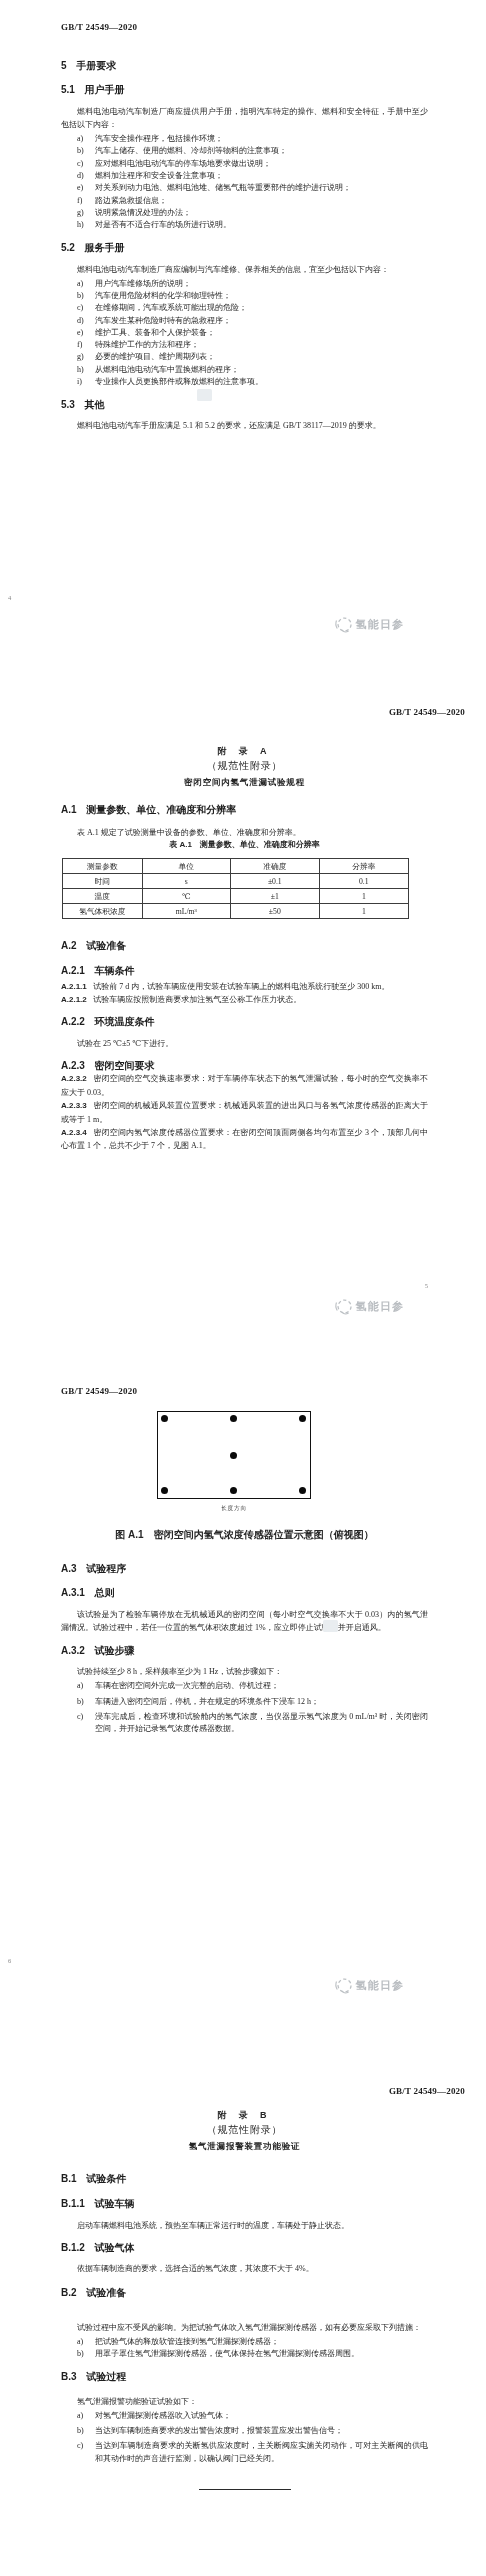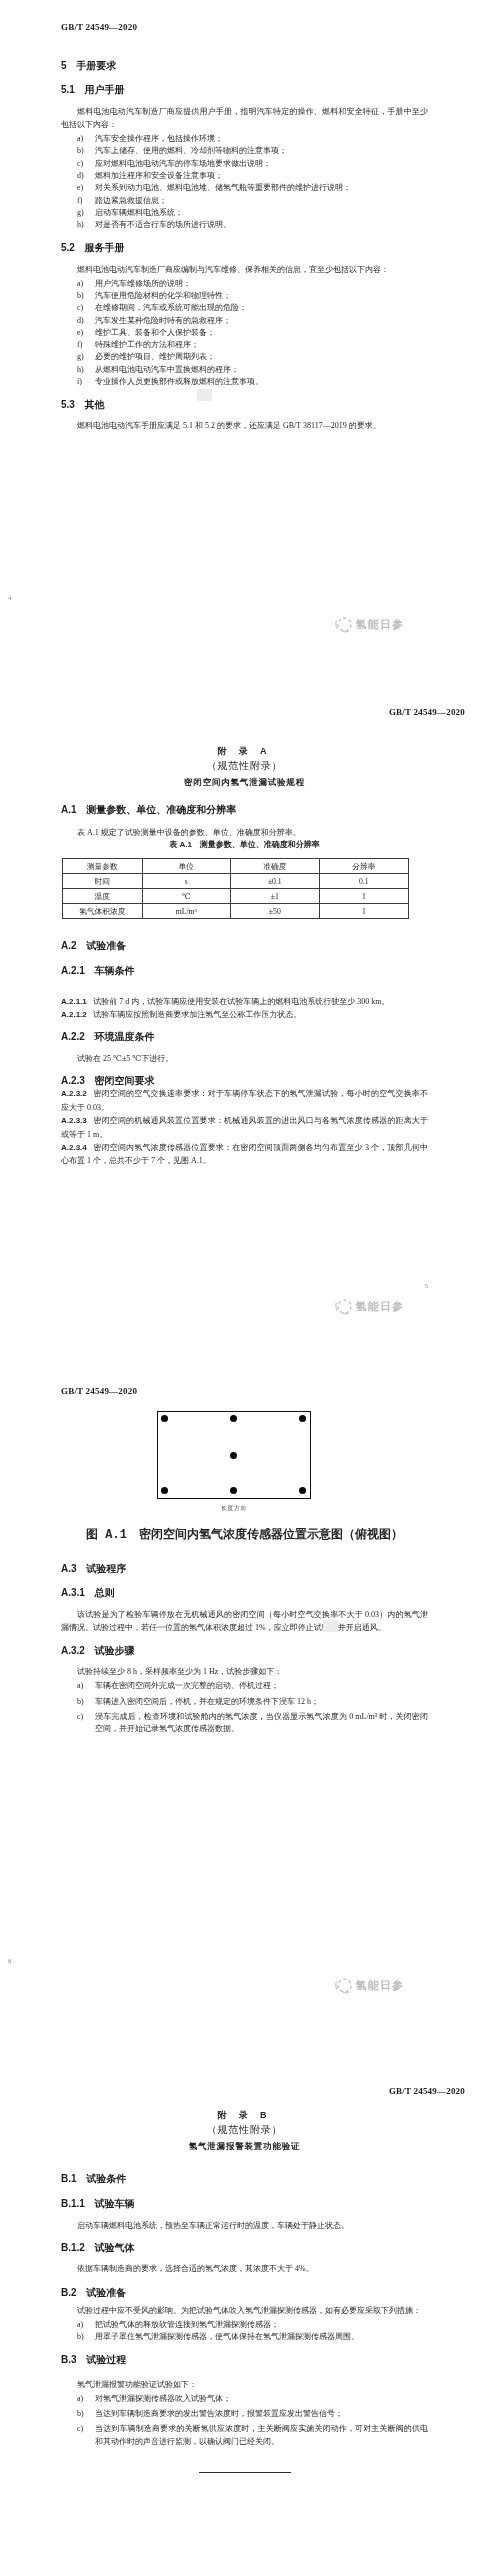--- a/index.html
+++ b/index.html
@@ -30,21 +30,21 @@
   table.a1{border-collapse:collapse;margin-left:0.8px;width:347px;table-layout:fixed;}
   table.a1 th,table.a1 td{border:0.8px solid #3c3c3c;font-weight:normal;font-size:7.7px;
     text-align:center;padding:0;height:14px;line-height:9.7px;}
   table.a1{border:1.2px solid #2c2c2c;}
   .pagenum{position:absolute;font-size:6.5px;color:#8a8a8a;}
   .wmark{position:absolute;display:flex;align-items:center;gap:2px;color:#b9bdc1;}
   .wmark .wm-text{font-family:"Liberation Sans","DejaVu Sans",sans-serif;font-size:11px;font-weight:bold;letter-spacing:1.2px;color:#b9bdc1;}
   .fig-box{position:relative;width:154px;height:88px;border:1.5px solid #111;margin-left:96px;box-sizing:border-box;}
   .dot{position:absolute;width:7.3px;height:7.3px;border-radius:50%;background:#0a0a0a;}
   .fig-axis{width:154px;margin-left:96px;text-align:center;font-size:5.7px;color:#333;letter-spacing:0.8px;}
-  .fig-caption{font-family:Liberation Mono, monospace;font-weight:bold;font-size:12px;}
+  .fig-caption{font-family:Liberation Sans, sans-serif;font-weight:bold;font-size:10px;}
   .artifact{position:absolute;width:15.4px;height:12px;background:#e9edf0;border-radius:1.6px;}
   .end-rule{width:92px;height:0;border-top:1.3px solid #2a2a2a;margin:0 auto;}
 </style>
 </head>
 <body>
 
 <div class="page" style="top:0;height:648px;padding-top:21px;">
   <div class="std-hdr">GB/T 24549—2020</div>
 
   <p class="h-sec" style="margin-top:26px;"><span class="num">5</span><span>手册要求</span></p>
@@ -73,21 +73,21 @@
     <div class="li">
         <span class="lbl">e)</span>
         <span class="txt">对关系到动力电池、燃料电池堆、储氢气瓶等重要部件的维护进行说明；</span>
       </div>
     <div class="li">
         <span class="lbl">f)</span>
         <span class="txt">路边紧急救援信息；</span>
       </div>
     <div class="li">
         <span class="lbl">g)</span>
-        <span class="txt">启动车辆燃料电池系统；</span>
+        <span class="txt">说明紧急情况处理的办法；</span>
       </div>
     <div class="li">
         <span class="lbl">h)</span>
         <span class="txt">对是否有不适合行车的场所进行说明。</span>
       </div>
   </div>
 
   <p class="h-sec" style="margin-top:10.5px;"><span class="num">5.2</span><span>服务手册</span></p>
 
   <p class="para" style="margin-top:8px;">燃料电池电动汽车制造厂商应编制与汽车维修、保养相关的信息，宜至少包括以下内容：</p>
@@ -196,21 +196,21 @@
       <td>±50</td>
       <td>1</td>
     </tr>
   </tbody>
     </table>
 
   <p class="h-sec" style="margin-top:21px;"><span class="num">A.2</span><span>试验准备</span></p>
 
   <p class="h-sec" style="margin-top:12px;"><span class="num">A.2.1</span><span>车辆条件</span></p>
 
-  <p class="clause" style="margin-top:17px;"><span class="cnum">A.2.1.1</span><span>试验前 7 d 内，试验车辆应使用安装在试验车辆上的燃料电池系统行驶至少 300 km。</span></p>
+  <p class="clause" style="margin-top:2px;"><span class="cnum">A.2.1.1</span><span>试验前 7 d 内，试验车辆应使用安装在试验车辆上的燃料电池系统行驶至少 300 km。</span></p>
   <p class="clause"><span class="cnum">A.2.1.2</span><span>试验车辆应按照制造商要求加注氢气至公称工作压力状态。</span></p>
 
   <p class="h-sec" style="margin-top:9.7px;"><span class="num">A.2.2</span><span>环境温度条件</span></p>
 
   <p class="para" style="margin-top:8px;">试验在 25 ℃±5 ℃下进行。</p>
 
   <p class="h-sec" style="margin-top:9.7px;"><span class="num">A.2.3</span><span>密闭空间要求</span></p>
 
   <p class="clause"><span class="cnum">A.2.3.2</span><span>密闭空间的空气交换速率要求：对于车辆停车状态下的氢气泄漏试验，每小时的空气交换率不应大于 0.03。</span></p>
   <p class="clause"><span class="cnum">A.2.3.3</span><span>密闭空间的机械通风装置位置要求：机械通风装置的进出风口与各氢气浓度传感器的距离大于或等于 1 m。</span></p>
@@ -297,21 +297,21 @@
   <p class="h-sec" style="margin-top:12px;"><span class="num">B.1.1</span><span>试验车辆</span></p>
 
   <p class="para" style="margin-top:8px;">启动车辆燃料电池系统，预热至车辆正常运行时的温度，车辆处于静止状态。</p>
 
   <p class="h-sec" style="margin-top:9.7px;"><span class="num">B.1.2</span><span>试验气体</span></p>
 
   <p class="para" style="margin-top:8px;">依据车辆制造商的要求，选择合适的氢气浓度，其浓度不大于 4%。</p>
 
   <p class="h-sec" style="margin-top:11.3px;"><span class="num">B.2</span><span>试验准备</span></p>
 
-  <p class="para" style="margin-top:4px;">试验过程中应不受风的影响。为把试验气体吹入氢气泄漏探测传感器，如有必要应采取下列措施：</p>
+  <p class="para" style="margin-top:21px;">试验过程中应不受风的影响。为把试验气体吹入氢气泄漏探测传感器，如有必要应采取下列措施：</p>
 
   <div style="margin-top:1.6px;">
     <div class="li">
         <span class="lbl">a)</span>
         <span class="txt">把试验气体的释放软管连接到氢气泄漏探测传感器；</span>
       </div>
     <div class="li">
         <span class="lbl">b)</span>
         <span class="txt">用罩子罩住氢气泄漏探测传感器，使气体保持在氢气泄漏探测传感器周围。</span>
       </div>

